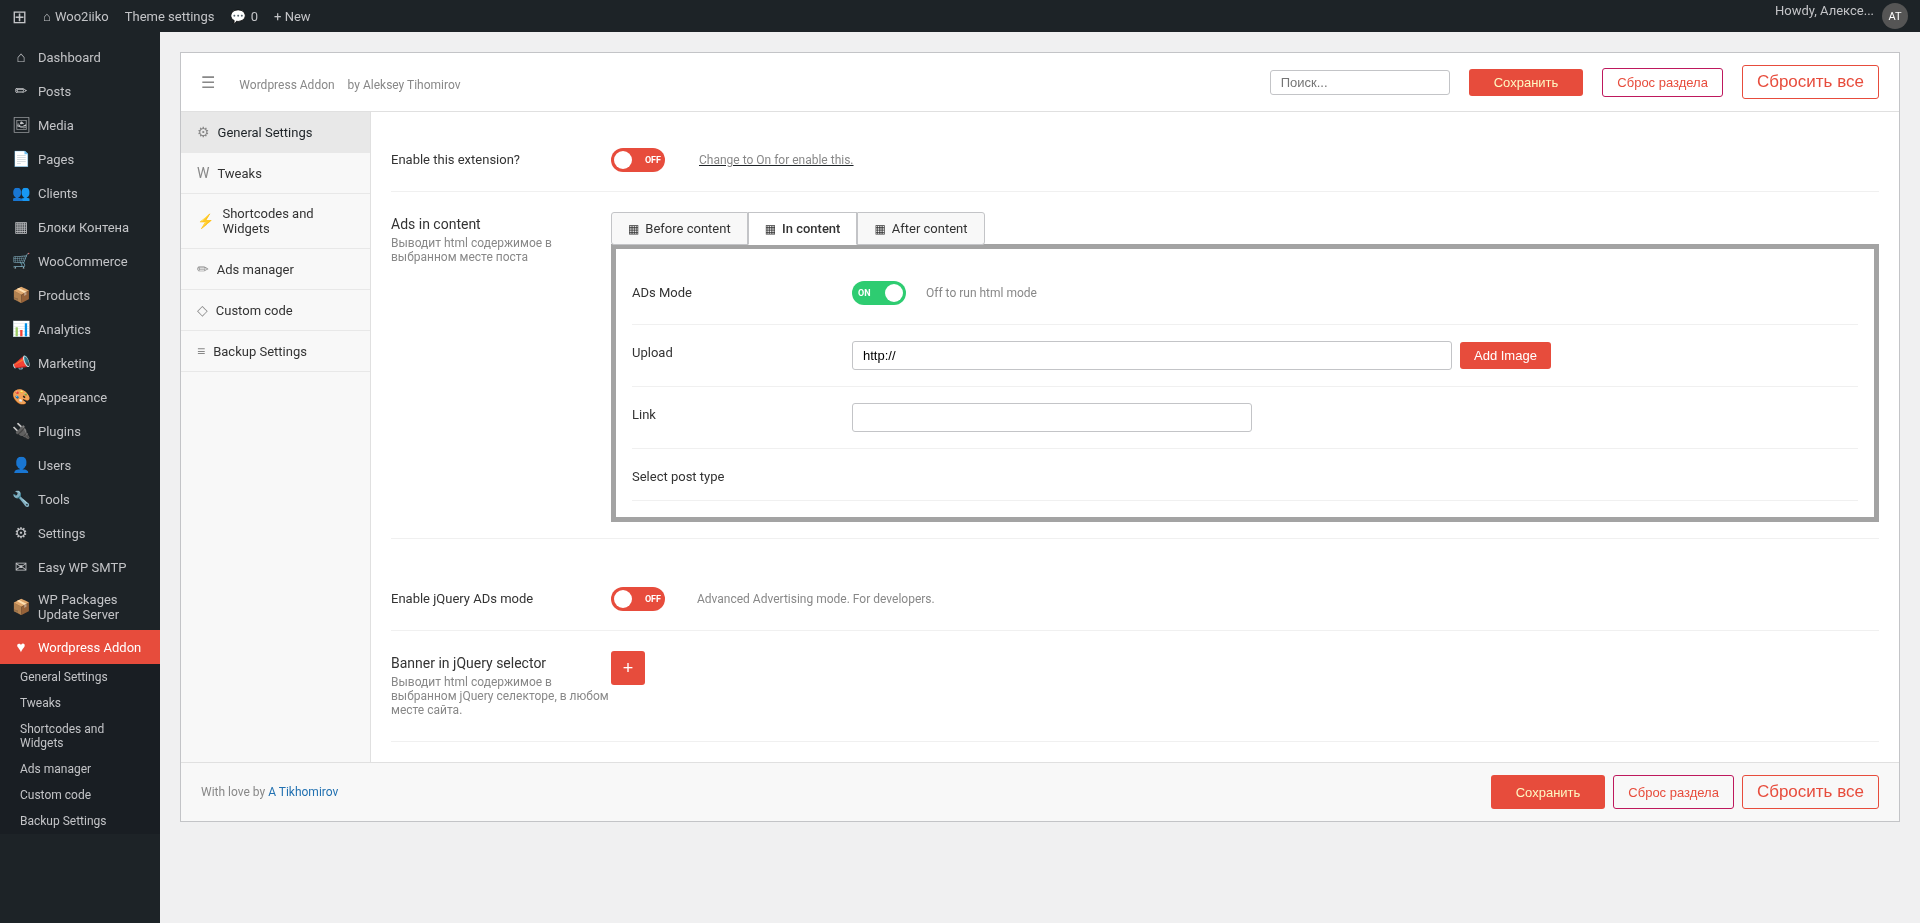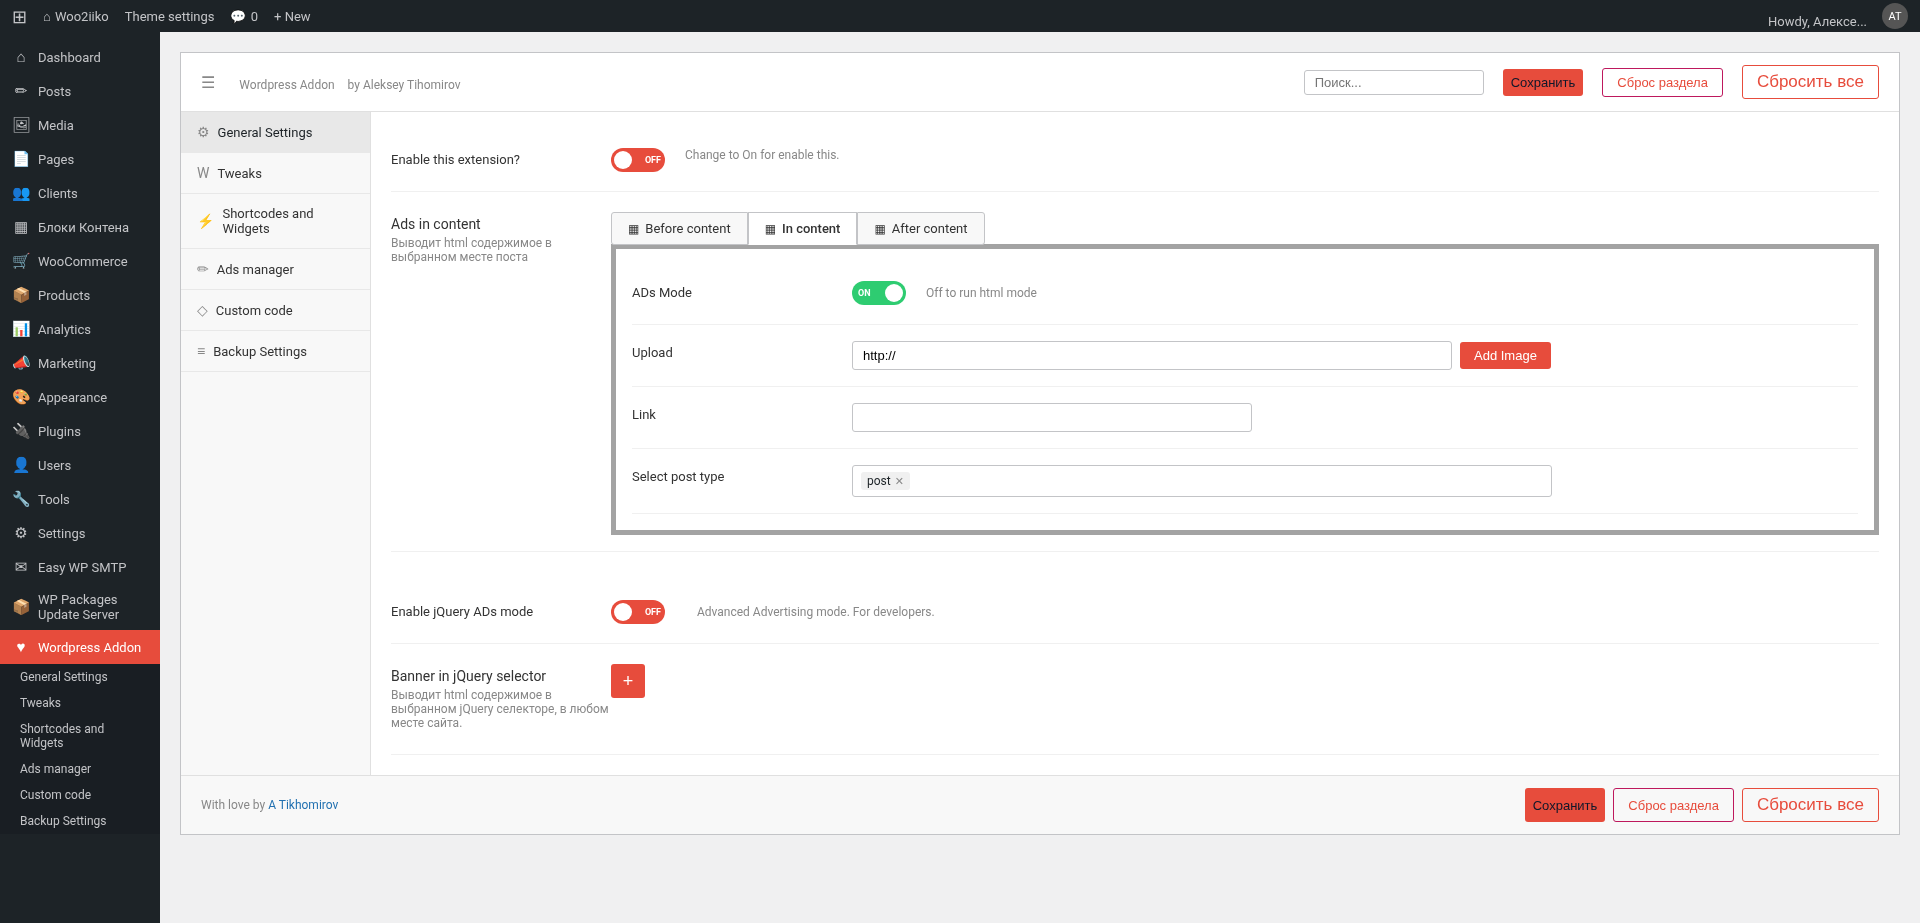--- a/index.html
+++ b/index.html
@@ -13,21 +13,21 @@
       align-items: center;
       padding: 0 12px;
       color: #c3c4c7;
       gap: 16px;
       position: fixed;
       top: 0; left: 0; right: 0;
       z-index: 100;
     }
     .admin-bar-logo { color: #c3c4c7; font-size: 18px; }
     .admin-bar-item { display: flex; align-items: center; gap: 4px; font-size: 13px; color: #c3c4c7; cursor: pointer; }
-    .admin-bar-right { margin-left: auto; color: #c3c4c7; font-size: 13px; display: flex; align-items: flex-end; gap: 15px; }
+    .admin-bar-right { margin-left: auto; color: #c3c4c7; font-size: 13px; display: flex; align-items: flex-start; gap: 8px; }
     .admin-bar-avatar { width: 26px; height: 26px; background: #555; border-radius: 50%; display: flex; align-items: center; justify-content: center; color: #fff; font-size: 11px; }
 
     
     .layout { display: flex; margin-top: 32px; min-height: calc(100vh - 32px); }
 
     
     .sidebar {
       width: 160px;
       background: #1d2327;
       min-height: calc(100vh - 32px);
@@ -77,21 +77,21 @@
       display: flex;
       align-items: center;
       padding: 12px 20px;
       border-bottom: 1px solid #e0e0e0;
       gap: 16px;
     }
     .plugin-title { font-size: 20px; font-weight: 400; color: #1d2327; }
     .plugin-title span { font-size: 12px; color: #888; margin-left: 8px; }
     .header-actions { margin-left: auto; display: flex; align-items: center; gap: 19px; }
     .header-search { padding: 4px 10px; border: 1px solid #c3c4c7; border-radius: 3px; font-size: 13px; width: 180px; color: #888; }
-    .btn-save { background: #e74c3c; color: #0f172a; border: none; padding: 6px 8px; border-radius: 3px; cursor: pointer; font-size: 13px; }
+    .btn-save { background: #e74c3c; color: #fef9c3; border: none; padding: 6px 25px; border-radius: 3px; cursor: pointer; font-size: 13px; }
     .btn-reset { background: transparent; color: #e74c3c; border: 1px solid #be185d; padding: 6px 14px; border-radius: 3px; cursor: pointer; font-size: 13px; }
     .btn-reset-all { background: transparent; color: #e74c3c; border: 1px solid #e74c3c; padding: 6px 14px; border-radius: 3px; cursor: pointer; font-size: 17px; }
 
     
     .plugin-body { display: flex; }
 
     
     .plugin-sidebar {
       width: 190px;
       border-right: 1px solid #e0e0e0;
@@ -397,21 +397,21 @@
           </div>
         </div>
 
         <div class="plugin-main">
 
           <div class="field-row">
             <div class="field-label">
               <span>Enable this extension?</span>
             </div>
             <div class="field-value">
-              <span style="display:inline-flex; gap:10px;">
+              <span style="display:inline-flex; align-items:center; gap:24px;text-decoration:underline;">
                 <div class="toggle-off">
                   <div class="toggle-off-knob"></div>
                 </div>
                 <span class="toggle-hint">Change to On for enable this.</span>
               </span>
             </div>
           </div>
 
           <div class="section">
             <div class="field-row" style="align-items: flex-start; padding-top: 20px;">
@@ -462,28 +462,20 @@
 
                   <div class="field-row">
                     <div class="field-label">Link</div>
                     <div class="field-value">
                       <input class="text-input" type="text" style="width: 400px;">
                     </div>
                   </div>
 
                   <div class="field-row">
                     <div class="field-label">Select post type</div>
-                    <div class="field-value">
-                      <div class="tag-input-container" style="width: 700px;">
-                        <div class="tag">
-                          <span>post</span>
-                          <span class="tag-remove">✕</span>
-                        </div>
-                      </div>
-                    </div>
                   </div>
                 </div>
               </div>
             </div>
           </div>
 
           <div class="field-row">
             <div class="field-label">Enable jQuery ADs mode</div>
             <div class="field-value">
               <span style="display:inline-flex; align-items:center; gap:22px;">

